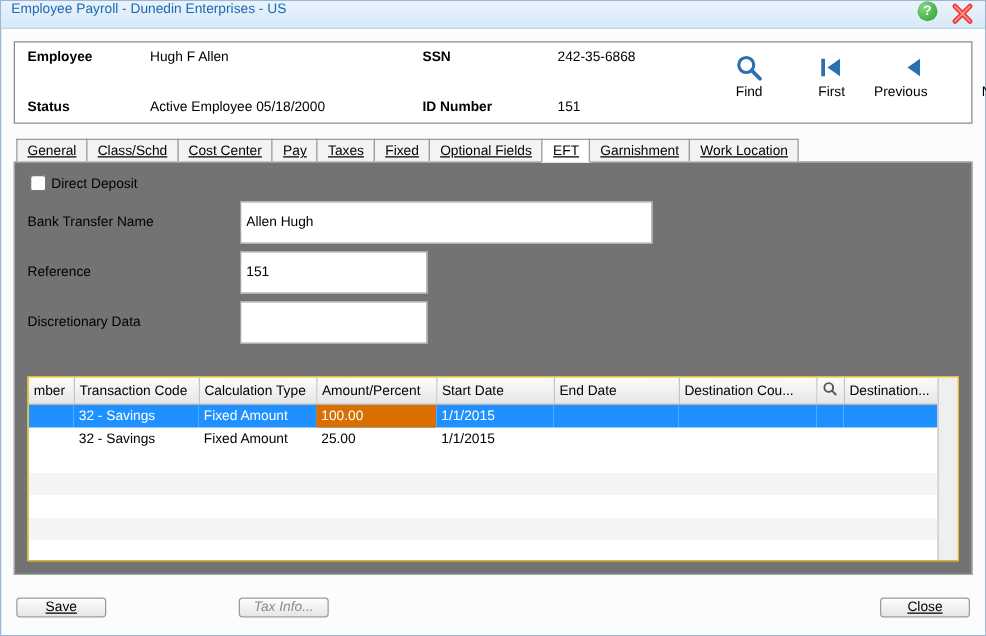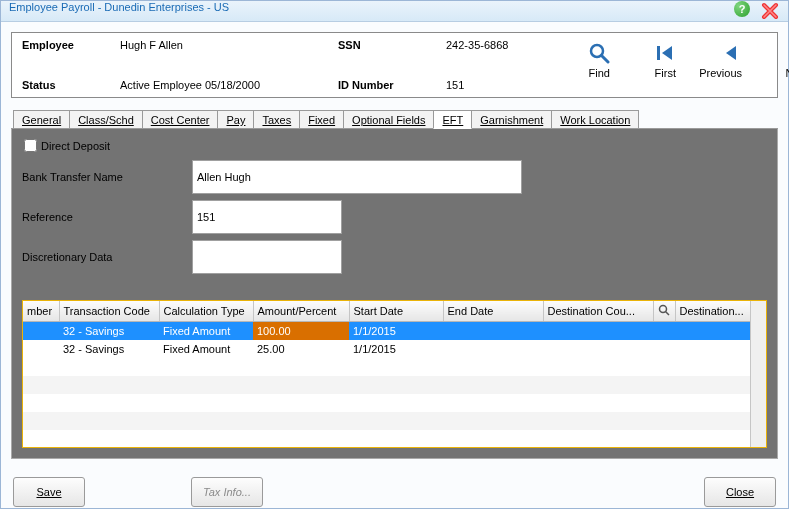--- a/index.html
+++ b/index.html
@@ -173,21 +173,21 @@
   .hscroll .thumb { position:absolute; top:1px; bottom:1px; left:250px; width:180px; background: linear-gradient(#dceaf7,#b7d3ee); border:1px solid #8ab0d1; border-radius:2px; display:flex; align-items:center; justify-content:center; color:#336; font-size:9px;}
   
   .btnbar {
     display:flex;
     padding: 10px 12px 6px 12px;
     gap: 8px;
   }
   .btnbar .spacer { flex:1; }
   button.winbtn {
     min-width: 72px;
-    height: 30px;
+    height: 16px;
     border: 1px solid #9a9a9a;
     background: linear-gradient(#fdfdfd,#e6e6e6);
     border-radius: 3px;
     font: inherit;
     text-decoration: underline;
     cursor:pointer;
   }
   button.winbtn.disabled { color:#8a8a8a; text-decoration:none; cursor:default;font-style:italic; }
   
   .vscroll-spacer { width:16px; border-left:1px solid #c5c5c5; background:#efefef; }

